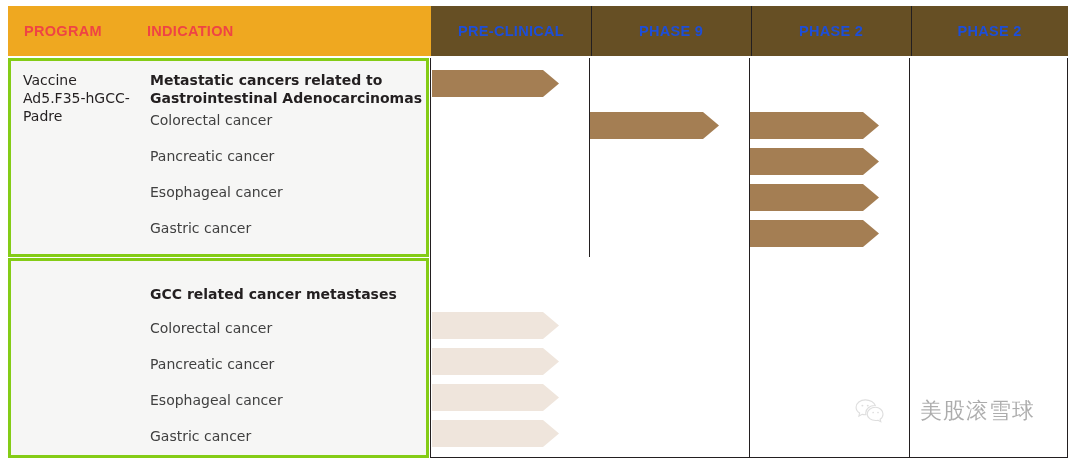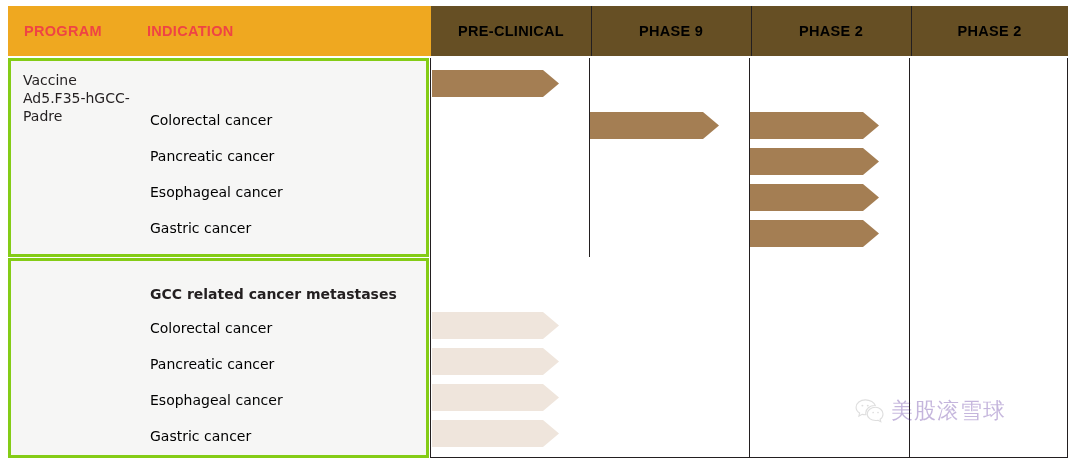--- a/index.html
+++ b/index.html
@@ -53,21 +53,21 @@
     transform: translateY(-50%);
   }
   .hdr-program  { left: 16px; }
   .hdr-indication { left: 139px; }
   .hdr-phase {
     position: absolute;
     top: 0;
     height: 46px;
     line-height: 50px;
     text-align: center;
-    color: #000000;
+    color: #1d4ed8;
     font-size: 14.5px;
     font-weight: bold;
     letter-spacing: 0.3px;
     white-space: nowrap;
   }
   .hdr-div {
     position: absolute;
     top: 0;
     width: 1px;
     height: 50px;
@@ -104,21 +104,21 @@
     font-weight: bold;
     color: #231f20;
     font-family: "DejaVu Sans", sans-serif;
   }
   .indication-item {
     position: absolute;
     left: 139px;
     width: 275px;
     font-size: 14px;
     line-height: 18px;
-    color: #000000;
+    color: #404040;
     font-family: "DejaVu Sans", sans-serif;
   }
 
   
   .chart-area {
     position: absolute;
     left: 430px;
     top: 58px;
     width: 638px;
     height: 400px;
@@ -165,24 +165,25 @@
     top: 396px;
     display: flex;
     align-items: center;
     gap: 6px;
     opacity: 0.32;
     pointer-events: none;
   }
   .wm-icon { width: 30px; height: 26px; }
   .wm-text {
     font-size: 22px;
-    color: #4c1d95;
+    color: #000000;
     font-family: "DejaVu Sans", sans-serif;
     letter-spacing: 1px;
     white-space: nowrap;
+    margin-left: 29px;
   }
 </style>
 </head>
 <body>
 
 <div id="pipeline">
 
   <div class="header-row">
     <div class="hdr-left"></div>
     <div class="hdr-right"></div>
@@ -195,20 +196,21 @@
     <div class="hdr-phase" id="ph2" style="left: 743px; width: 160px;">PHASE 2</div>
     <div class="hdr-phase" id="ph3" style="left: 903px; width: 157px;">PHASE 2</div>
 
     <div class="hdr-div" style="left:583px"></div>
     <div class="hdr-div" style="left:743px"></div>
     <div class="hdr-div" style="left:903px"></div>
   </div>
 
   <div class="left-panel panel-a">
     <div class="program-name" style="top:10px">Vaccine Ad5.F35-hGCC-Padre</div>
+    <div class="indication-head" style="top:10px">Metastatic cancers related to Gastrointestinal Adenocarcinomas</div>
     <div class="indication-item" style="top:50px">Colorectal cancer</div>
     <div class="indication-item" style="top:86px">Pancreatic cancer</div>
     <div class="indication-item" style="top:122px">Esophageal cancer</div>
     <div class="indication-item" style="top:158px">Gastric cancer</div>
   </div>
 
   <div class="left-panel panel-b">
     <div class="indication-head" style="top:24px">GCC related cancer metastases</div>
     <div class="indication-item" style="top:58px">Colorectal cancer</div>
     <div class="indication-item" style="top:94px">Pancreatic cancer</div>

